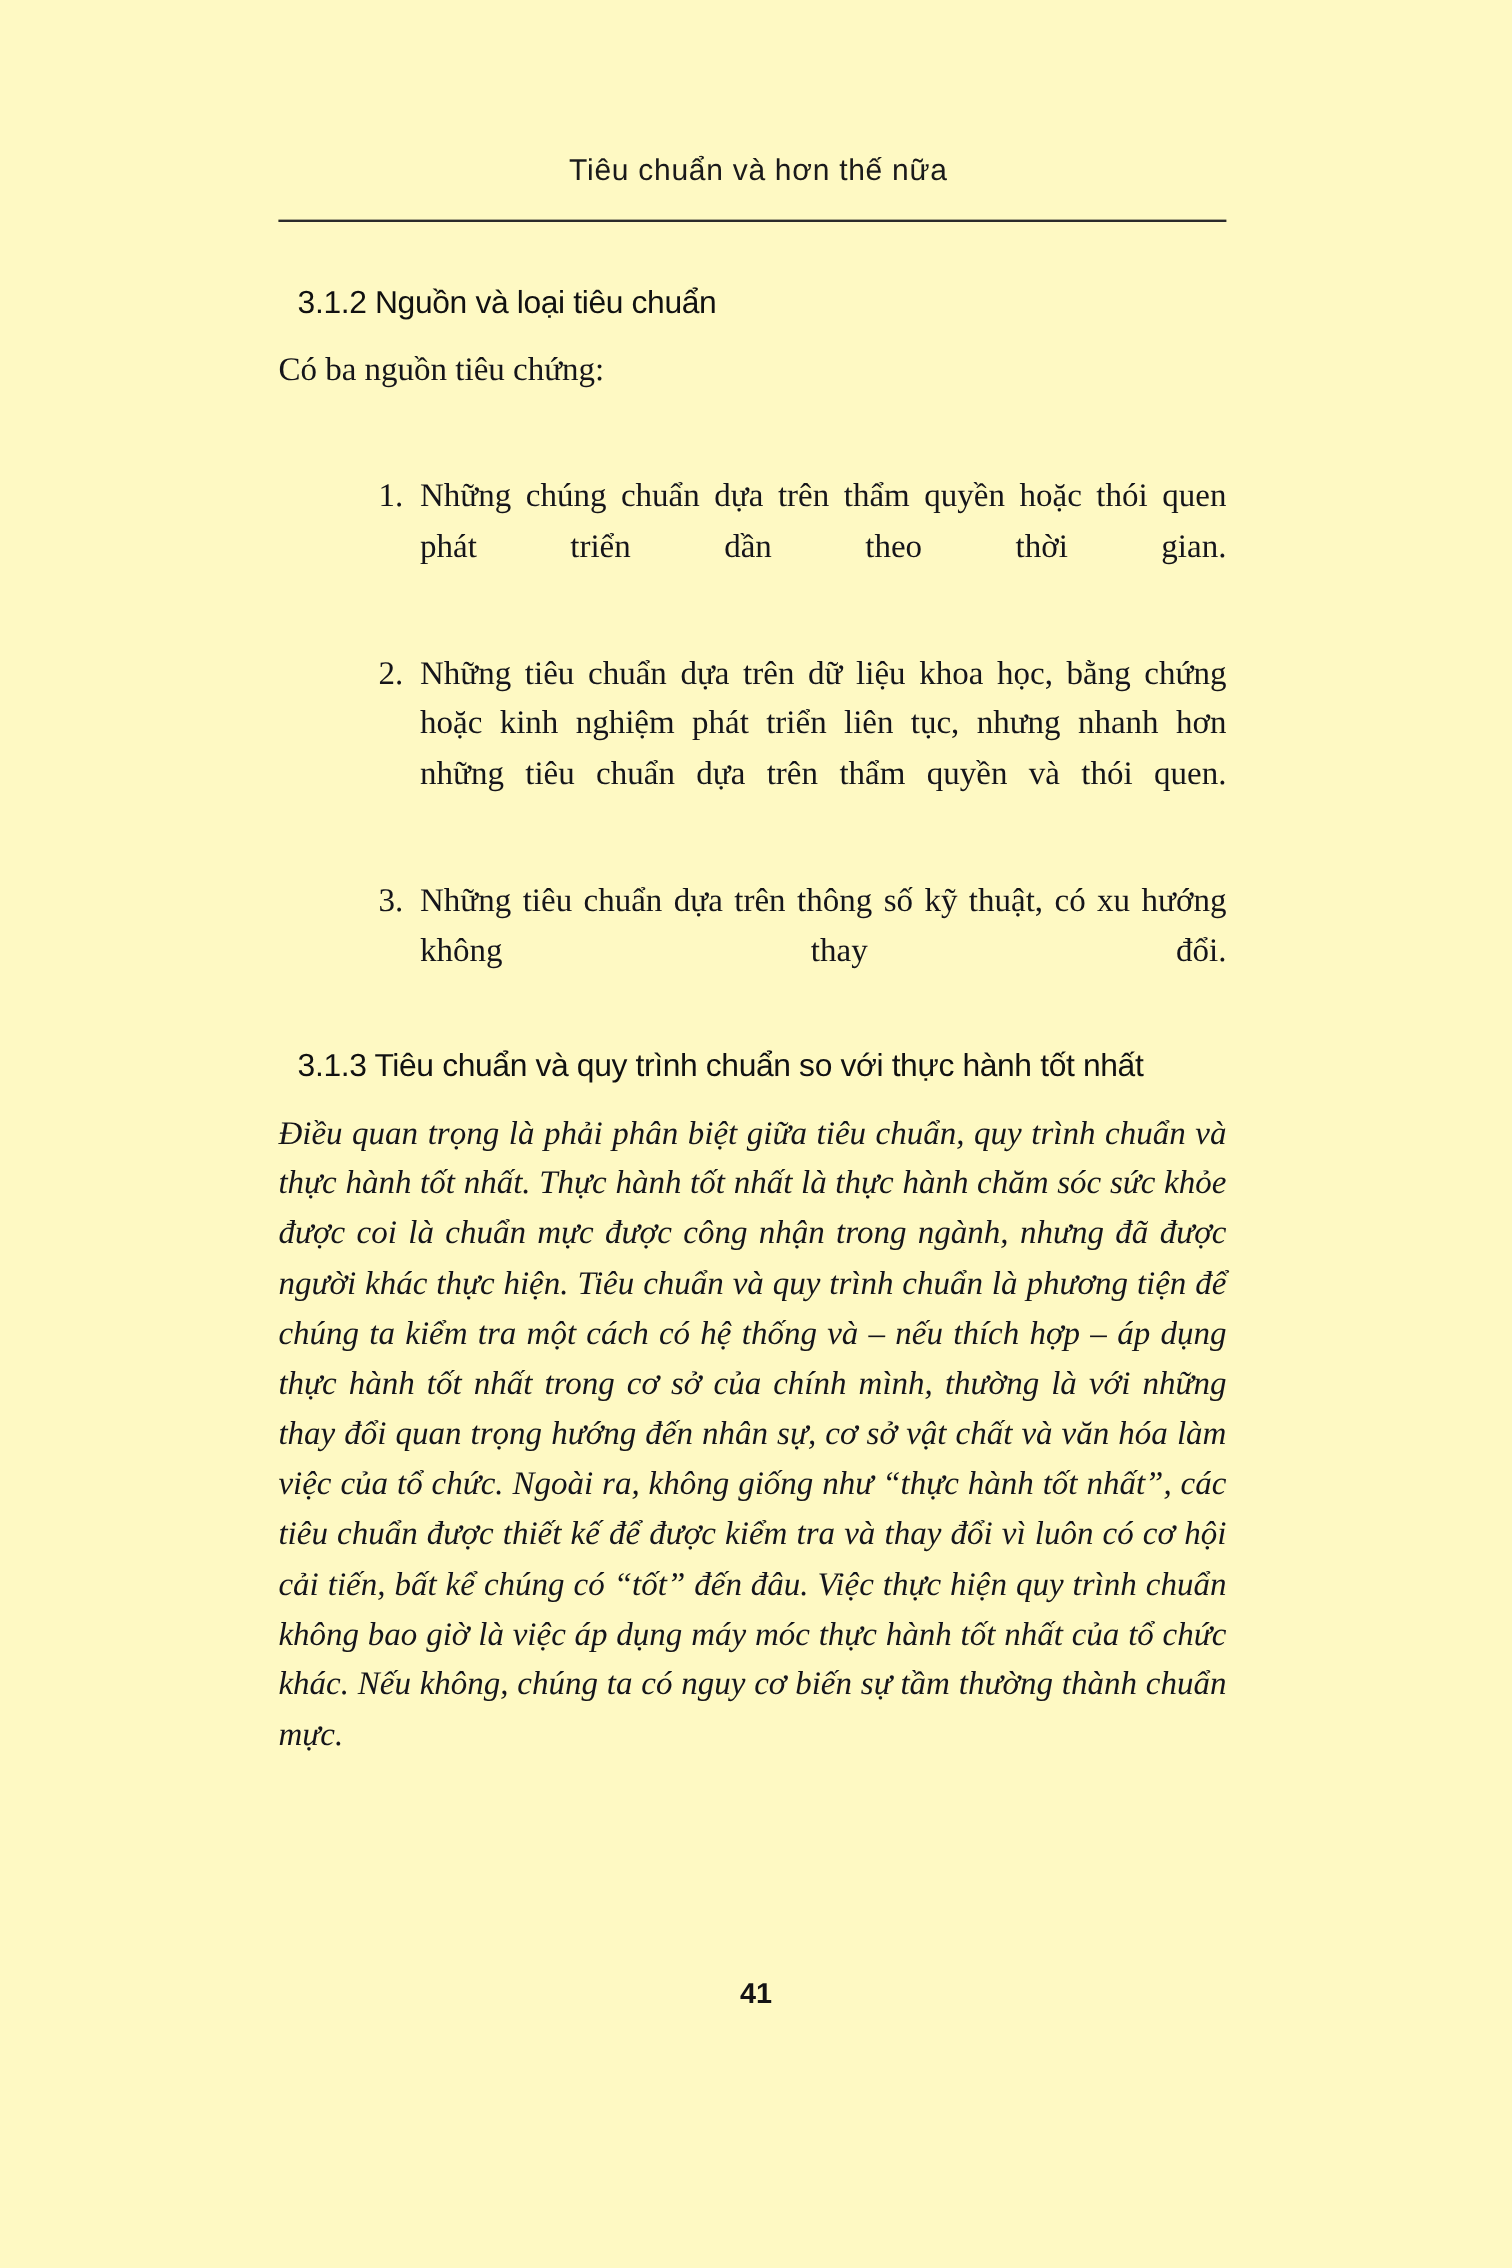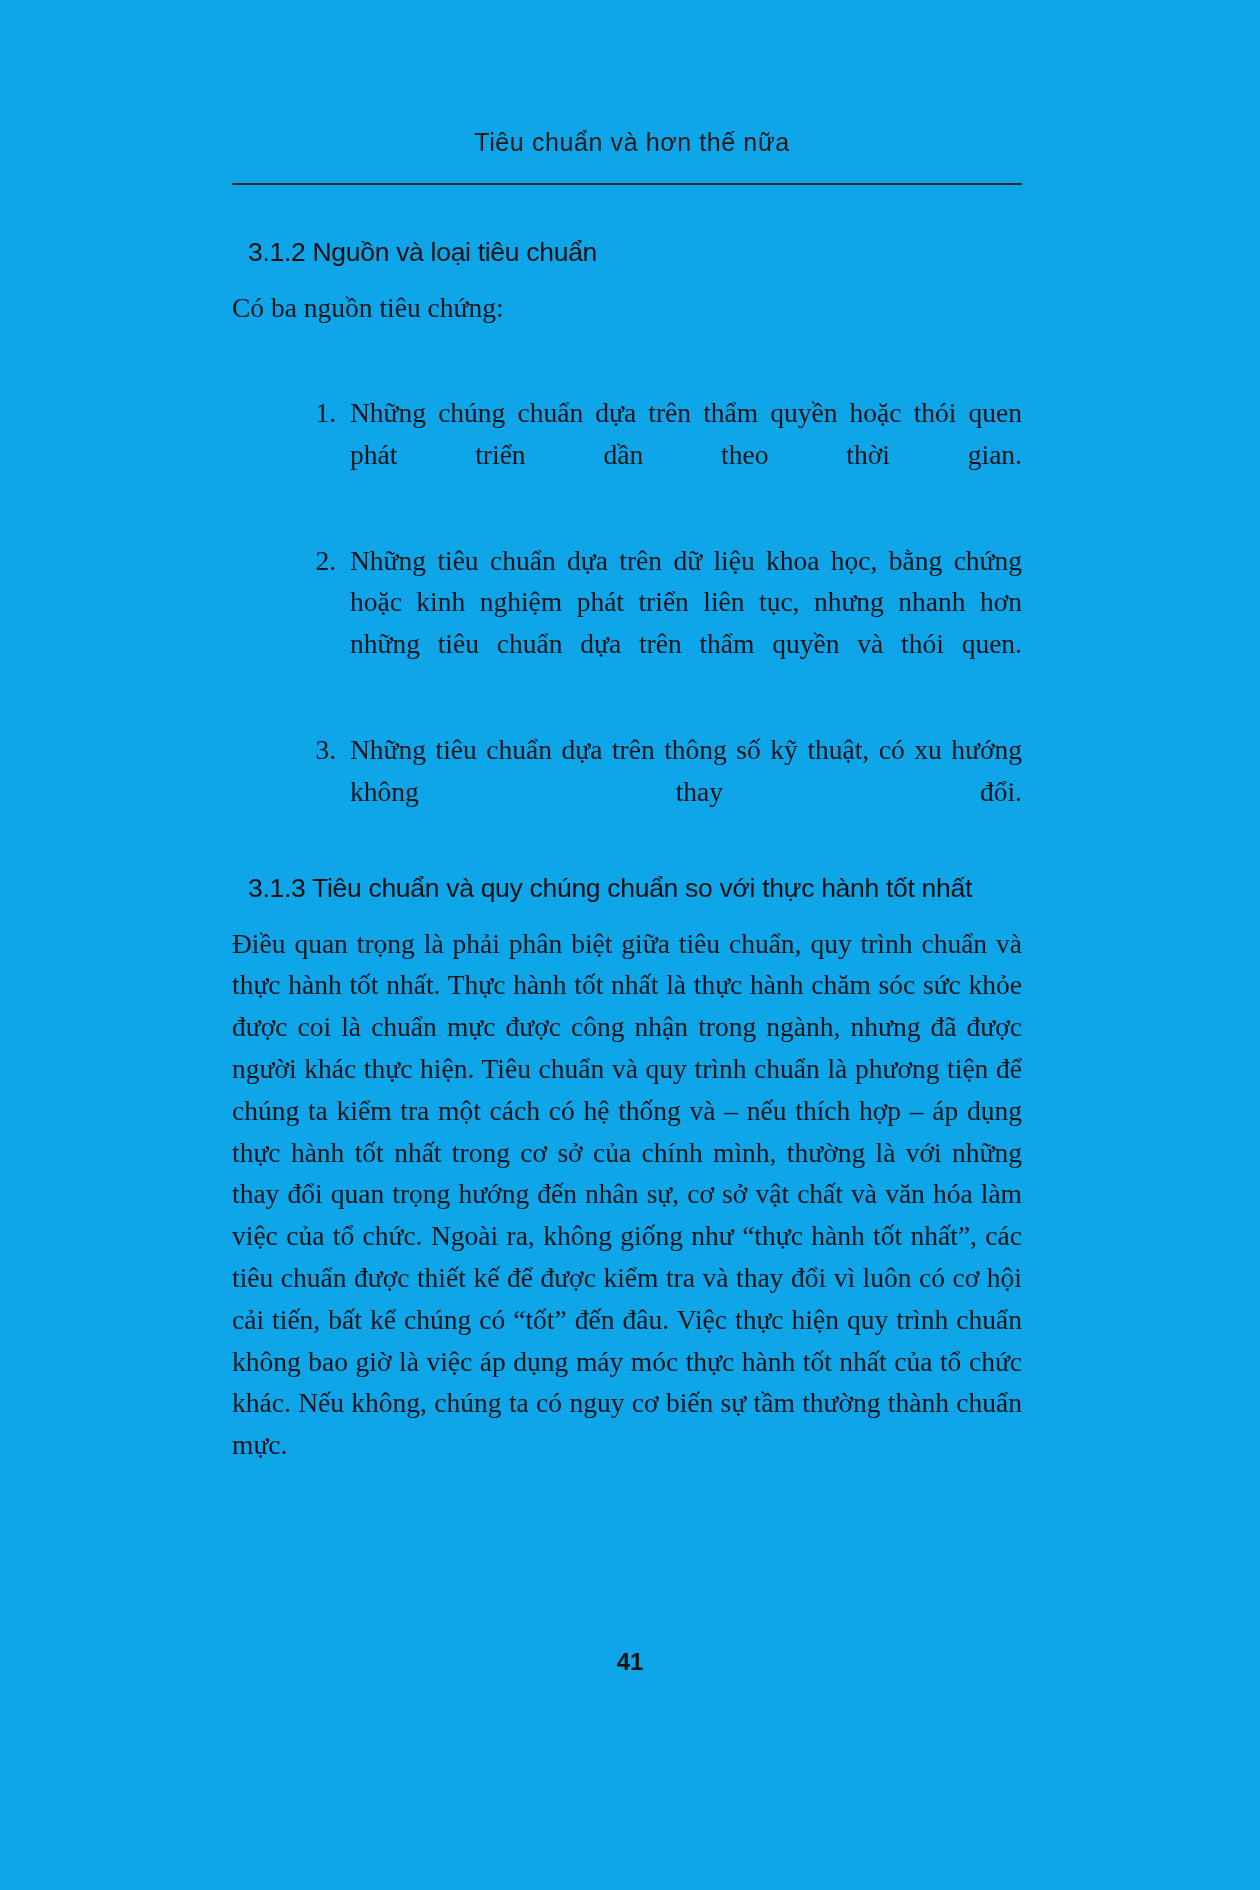--- a/index.html
+++ b/index.html
@@ -6,21 +6,21 @@
     margin: 0;
     padding: 0;
     background: #ffffff;
   }
 
   .page {
     position: relative;
     width: 1260px;
     height: 1890px;
     margin: 0 auto;
-    background: #0ea5e9;
+    background: #fef9c3;
     box-sizing: border-box;
     overflow: hidden;
   }
 
   
   .running-header {
     position: absolute;
     left: 232px;
     top: 128px;
     width: 800px;
@@ -125,20 +125,21 @@
   .li-text::after,
   .body-text::after {
     content: "";
     display: inline-block;
     width: 100%;
   }
 
   
   .main-paragraph {
     margin-top: 0;
+    font-style: italic;
   }
 
   
   .page-number {
     position: absolute;
     left: 0;
     top: 1648px;
     width: 1260px;
     text-align: center;
     font-family: "Liberation Sans", sans-serif;
@@ -170,21 +171,21 @@
       <li>
         <span class="li-marker">2.</span>
         <span class="li-text">Những tiêu chuẩn dựa trên dữ liệu khoa học, bằng chứng hoặc kinh nghiệm phát triển liên tục, nhưng nhanh hơn những tiêu chuẩn dựa trên thẩm quyền và thói quen.</span>
       </li>
       <li>
         <span class="li-marker">3.</span>
         <span class="li-text">Những tiêu chuẩn dựa trên thông số kỹ thuật, có xu hướng không thay đổi.</span>
       </li>
     </ol>
 
-    <h2 class="section-heading h-3-1-3">3.1.3 Tiêu chuẩn và quy chúng chuẩn so với thực hành tốt nhất</h2>
+    <h2 class="section-heading h-3-1-3">3.1.3 Tiêu chuẩn và quy trình chuẩn so với thực hành tốt nhất</h2>
 
     <p class="body-text main-paragraph">Điều quan trọng là phải phân biệt giữa tiêu chuẩn, quy trình chuẩn và thực hành tốt nhất. Thực hành tốt nhất là thực hành chăm sóc sức khỏe được coi là chuẩn mực được công nhận trong ngành, nhưng đã được người khác thực hiện. Tiêu chuẩn và quy trình chuẩn là phương tiện để chúng ta kiểm tra một cách có hệ thống và – nếu thích hợp – áp dụng thực hành tốt nhất trong cơ sở của chính mình, thường là với những thay đổi quan trọng hướng đến nhân sự, cơ sở vật chất và văn hóa làm việc của tổ chức. Ngoài ra, không giống như “thực hành tốt nhất”, các tiêu chuẩn được thiết kế để được kiểm tra và thay đổi vì luôn có cơ hội cải tiến, bất kể chúng có “tốt” đến đâu. Việc thực hiện quy trình chuẩn không bao giờ là việc áp dụng máy móc thực hành tốt nhất của tổ chức khác. Nếu không, chúng ta có nguy cơ biến sự tầm thường thành chuẩn mực.</p>
 
   </div>
 
   <div class="page-number">41</div>
 
 </div>
 
 </body></html>

